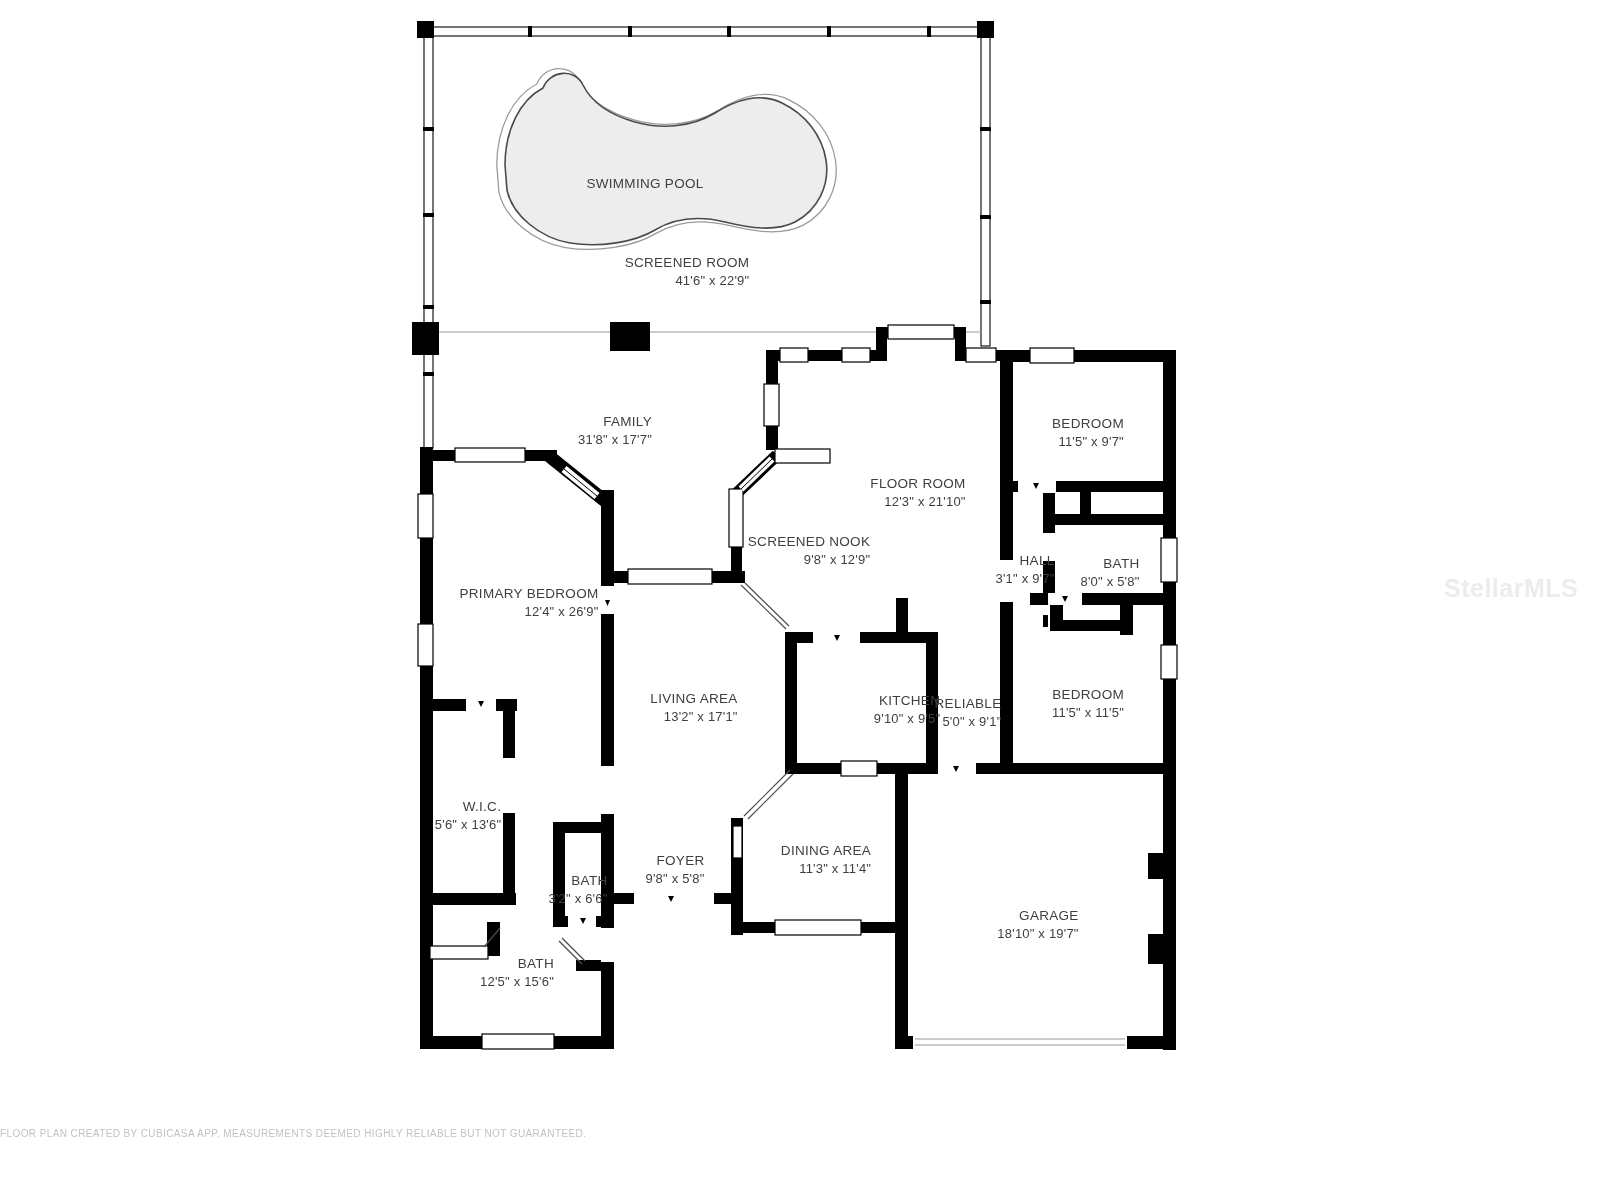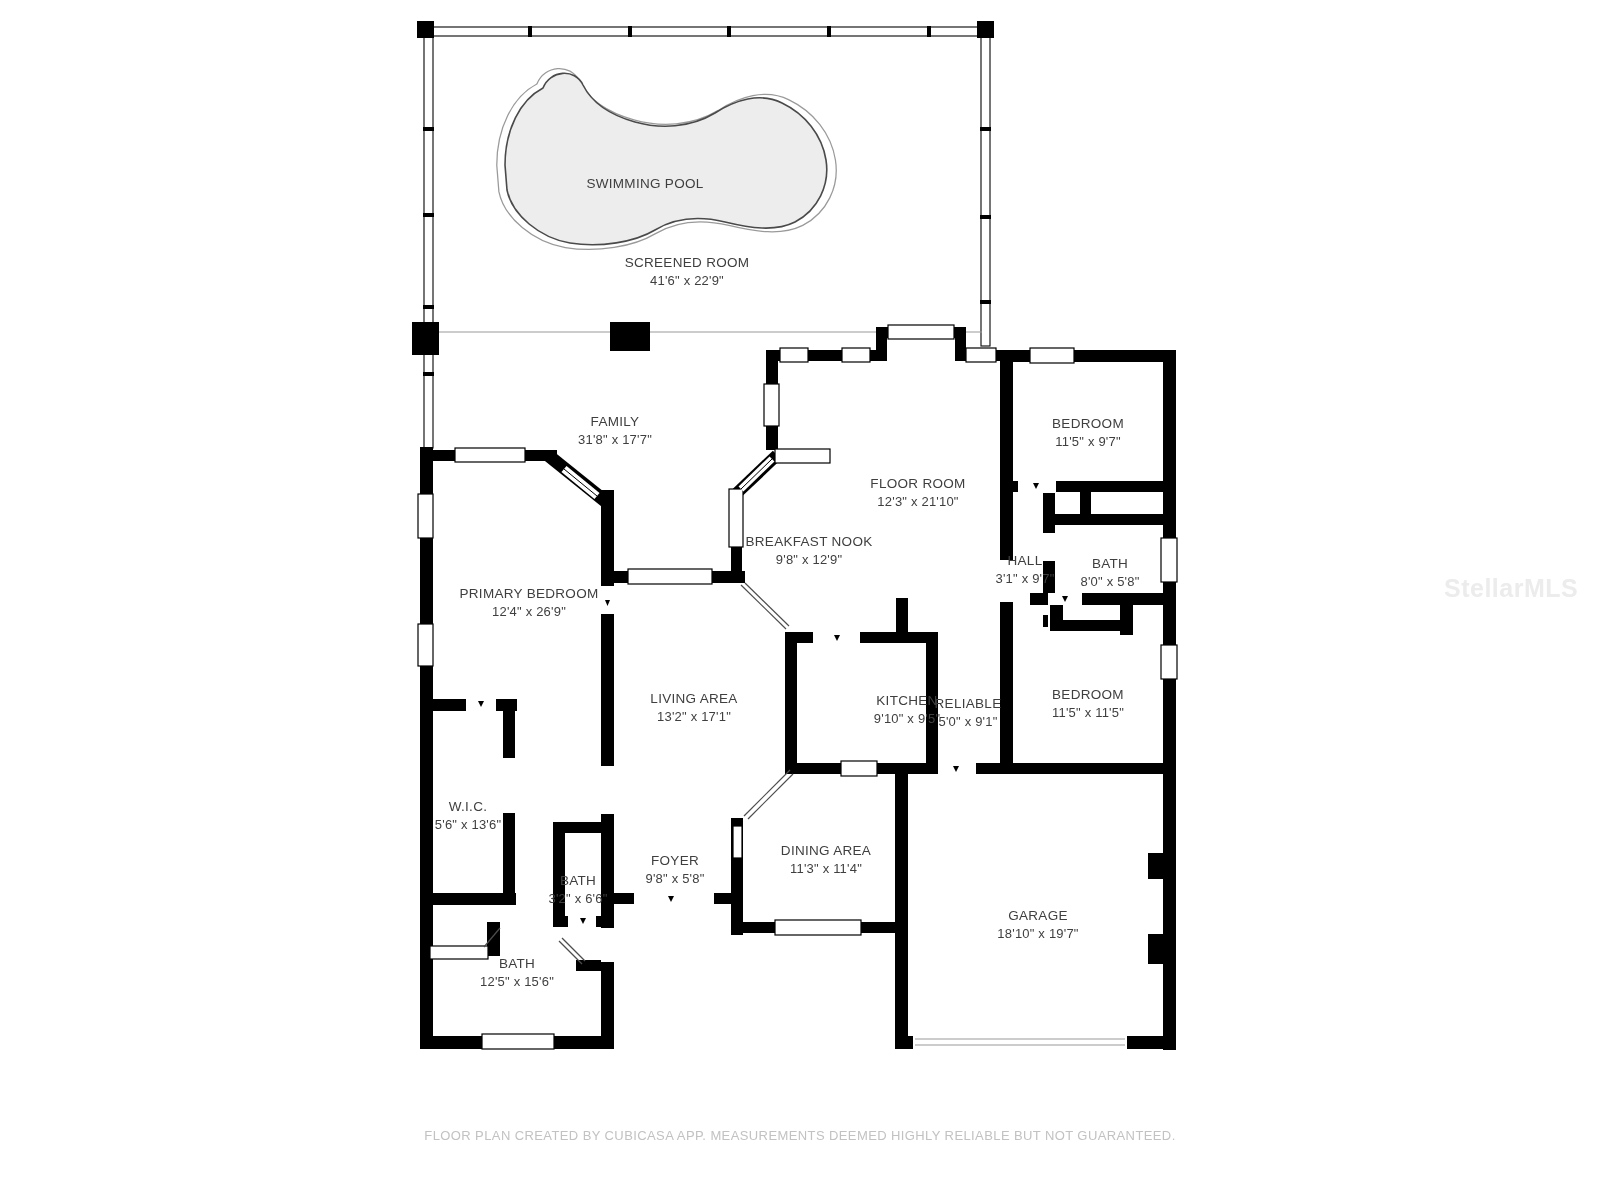--- a/index.html
+++ b/index.html
@@ -9,26 +9,26 @@
   .wall{fill:#000000;}
   .sw{fill:#ffffff;stroke:#1a1a1a;stroke-width:1.2;}
   .mull{fill:#000000;}
   .gap{fill:#ffffff;}
   .win{fill:#ffffff;stroke:#000000;stroke-width:1.2;}
   .thin{stroke:#9a9a9a;stroke-width:1.1;fill:none;}
   .doorln{stroke:#4d4d4d;stroke-width:1.2;fill:none;}
   .tick{fill:#000000;}
   .pool-inner{fill:#ededed;stroke:#4a4a4a;stroke-width:1.6;}
   .pool-deck{fill:none;stroke:#9a9a9a;stroke-width:1.2;}
-  .room-label{position:absolute;transform:translate(-50%,-50%);text-align:center;
+  .room-label{position:absolute;transform:translate(-50%,-50%);text-align:right;
               white-space:nowrap;color:#3f3f3f;z-index:5;}
   .rn{font-size:13.5px;letter-spacing:.3px;}
   .rd{font-size:13px;margin-top:3px;letter-spacing:.2px;}
-  .footer{position:absolute;left:0;top:1128px;width:1600px;text-align:center;
-          color:#c2c2c2;font-size:13px;letter-spacing:.4px;z-index:5;}
+  .footer{position:absolute;left:0;top:1128px;width:1600px;text-align:left;
+          color:#c2c2c2;font-size:10px;letter-spacing:.4px;z-index:5;}
   .watermark{position:absolute;left:1444px;top:574px;color:#ececec;font-size:25px;
              font-weight:600;letter-spacing:.5px;z-index:4;}
 </style>
 </head>
 <body>
 
 <div id="stage">
 
   <svg id="plan" width="1600" height="1200" viewBox="0 0 1600 1200">
 
@@ -206,21 +206,21 @@
   </div>
   <div class="room-label" style="left:918px;top:492px">
     <div class="rn">FLOOR ROOM</div>
     <div class="rd">12'3" x 21'10"</div>
   </div>
   <div class="room-label" style="left:1088px;top:432px">
     <div class="rn">BEDROOM</div>
     <div class="rd">11'5" x 9'7"</div>
   </div>
   <div class="room-label" style="left:809px;top:550px">
-    <div class="rn">BREAKFAST NOOK</div>
+    <div class="rn">SCREENED NOOK</div>
     <div class="rd">9'8" x 12'9"</div>
   </div>
   <div class="room-label" style="left:1025px;top:569px">
     <div class="rn">HALL</div>
     <div class="rd">3'1" x 9'7"</div>
   </div>
   <div class="room-label" style="left:1110px;top:572px">
     <div class="rn">BATH</div>
     <div class="rd">8'0" x 5'8"</div>
   </div>

